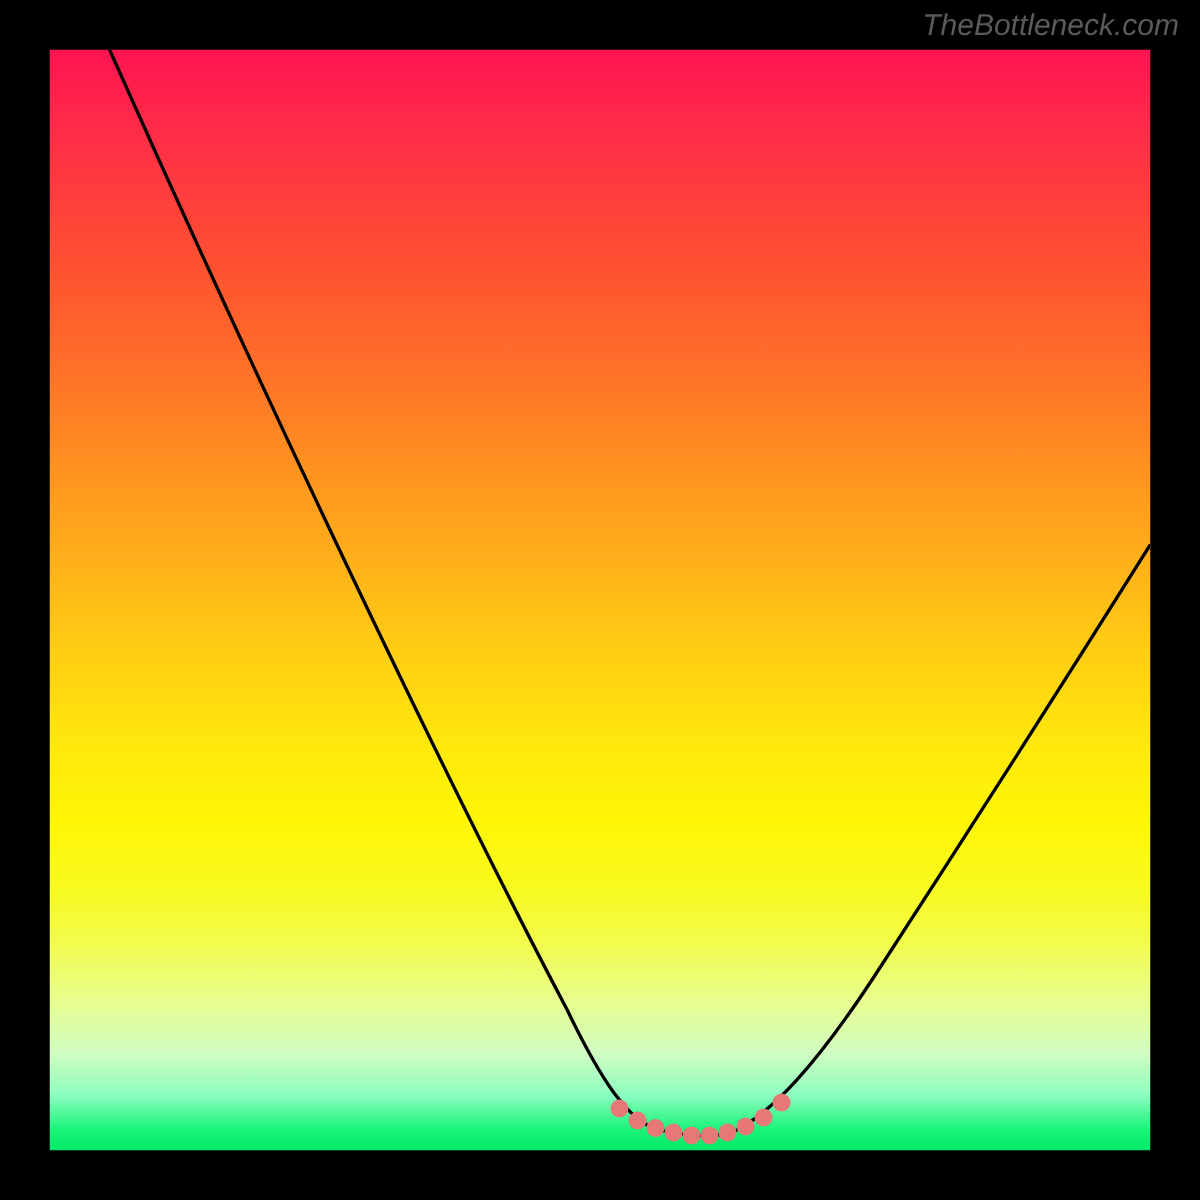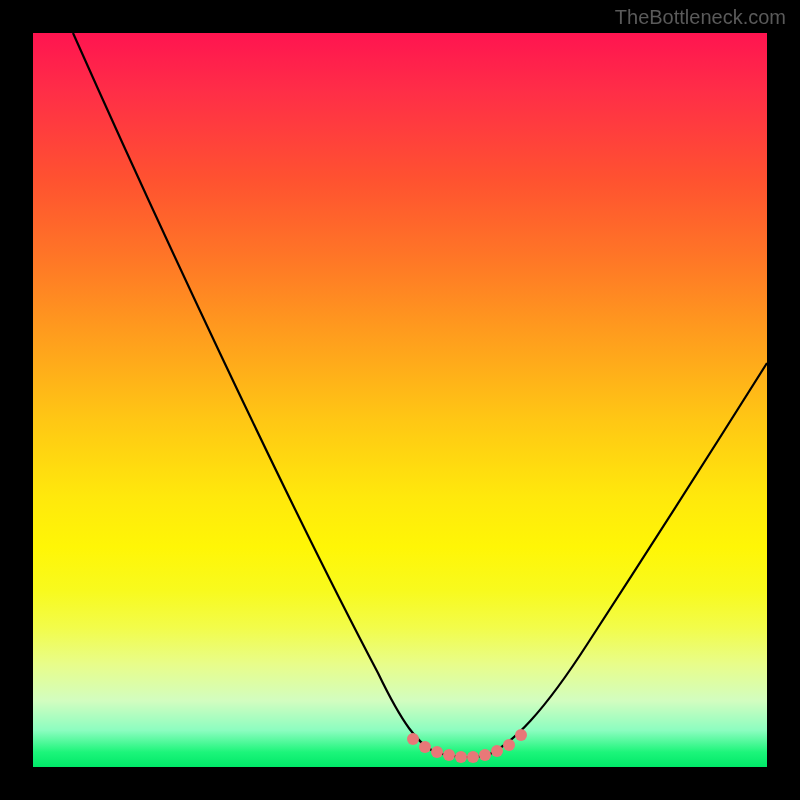--- a/index.html
+++ b/index.html
@@ -12,20 +12,21 @@
     font-family: Arial, sans-serif;
   }
   .watermark {
     position: absolute;
     top: 6px;
     right: 14px;
     color: #5a5a5a;
     font-size: 20px;
     font-weight: 500;
     z-index: 10;
+    font-style: italic;
   }
   .plot-area {
     position: absolute;
     left: 33px;
     top: 33px;
     width: 734px;
     height: 734px;
     overflow: hidden;
   }
   .gradient-bg {

